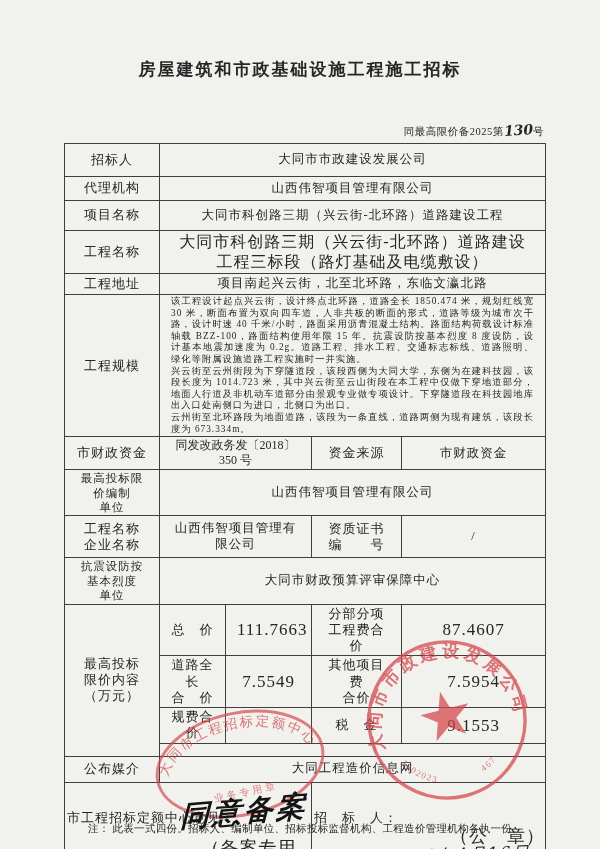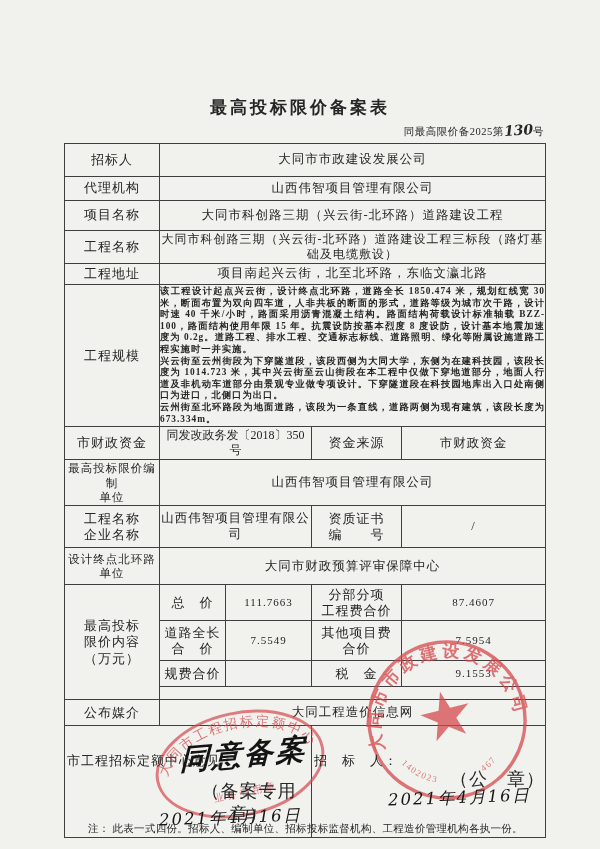--- a/index.html
+++ b/index.html
@@ -30,31 +30,31 @@
   }
 
   table.form {
     position:absolute; left:64px; top:143px; width:481px;
     border-collapse:collapse; table-layout:fixed;
     font-size:12.5px;
   }
   table.form, table.form td { border:1.4px solid #3f3f3f; }
   table.form td {
     text-align:center; vertical-align:middle;
-    padding:1px 0; letter-spacing:1px; line-height:1.25;
+    padding:1px 11px; letter-spacing:1px; line-height:1.25;
   }
   td.lbl { font-size:13px; }
   td.lbl-sm { font-size:11.5px; letter-spacing:0;margin-top:24px; }
   .line { display:block; }
   td.scale-cell {
     text-align:left; font-size:9.3px; letter-spacing:0;
-    padding:3px 6px; line-height:1.9; vertical-align:middle;font-weight:bold;
+    padding:3px 6px; line-height:1.9; vertical-align:middle;
   }
   .scale-cell p { text-align:justify; }
-  td.val-num { font-size:11px; letter-spacing:0.5px; }
+  td.val-num { font-size:17px; letter-spacing:0.5px; }
 
   td.sign-cell { position:relative; vertical-align:top; text-align:left; }
   .sign-label { position:absolute; top:8px; left:2px; font-size:13px; letter-spacing:1px; z-index:6;margin-top:19px; }
   .seal-note { position:absolute; font-size:18px; letter-spacing:1px; z-index:6;font-family:Liberation Serif, serif; }
   .handwrite-approve {
     position:absolute; left:115px; top:10px; z-index:6;
     font-family:"DejaVu Serif",serif; font-style:italic; font-weight:bold;
     font-size:29px; letter-spacing:3px; color:#141414;
     transform:rotate(-5deg) skewX(-6deg); white-space:nowrap;
   }
@@ -71,21 +71,21 @@
 
   .stamp { position:absolute; z-index:5; opacity:0.82; pointer-events:none; }
   .stamp-oval { left:148px; top:698px; transform:rotate(-12deg); }
   .stamp-round { left:360px; top:633px; transform:rotate(-14deg); }
 </style>
 </head>
 <body>
 
 <div class="page">
 
-  <div class="title2">最高投标限价备案表</div>
+  <div class="title1">房屋建筑和市政基础设施工程施工招标</div>
 
   <div class="docno">
     <span>同最高限价备2025第</span><span class="hw-no">130</span><span>号</span>
   </div>
 
   <table class="form">
     <colgroup>
       <col style="width:95px">
         <col style="width:66px">
         <col style="width:86px">
@@ -104,21 +104,21 @@
       <td colspan="4">山西伟智项目管理有限公司</td>
     </tr>
 
     <tr style="height:30px">
       <td class="lbl">项目名称</td>
       <td colspan="4">大同市科创路三期（兴云街-北环路）道路建设工程</td>
     </tr>
 
     <tr style="height:32px">
       <td class="lbl">工程名称</td>
-      <td colspan="4" style="font-size:12px">大同市科创路三期（兴云街-北环路）道路建设工程三标段（路灯基础及电缆敷设）</td>
+      <td colspan="4" style="font-size:16px">大同市科创路三期（兴云街-北环路）道路建设工程三标段（路灯基础及电缆敷设）</td>
     </tr>
 
     <tr style="height:21px">
       <td class="lbl">工程地址</td>
       <td colspan="4">项目南起兴云街，北至北环路，东临文瀛北路</td>
     </tr>
 
     <tr style="height:112px">
       <td class="lbl">工程规模</td>
       <td colspan="4" class="scale-cell">
@@ -151,21 +151,21 @@
       <td colspan="2">山西伟智项目管理有限公司</td>
       <td class="lbl">
         <span class="line">资质证书</span>
         <span class="line">编　　号</span>
       </td>
       <td>/</td>
     </tr>
 
     <tr style="height:37px">
       <td class="lbl-sm">
-        <span class="line">设计终点北环路</span>
+        <span class="line">抗震设防按基本烈度</span>
         <span class="line">单位</span>
       </td>
       <td colspan="4">大同市财政预算评审保障中心</td>
     </tr>
 
     <tr style="height:36px">
       <td class="lbl" rowspan="4">
         <span class="line">最高投标</span>
         <span class="line">限价内容</span>
         <span class="line">（万元）</span>

